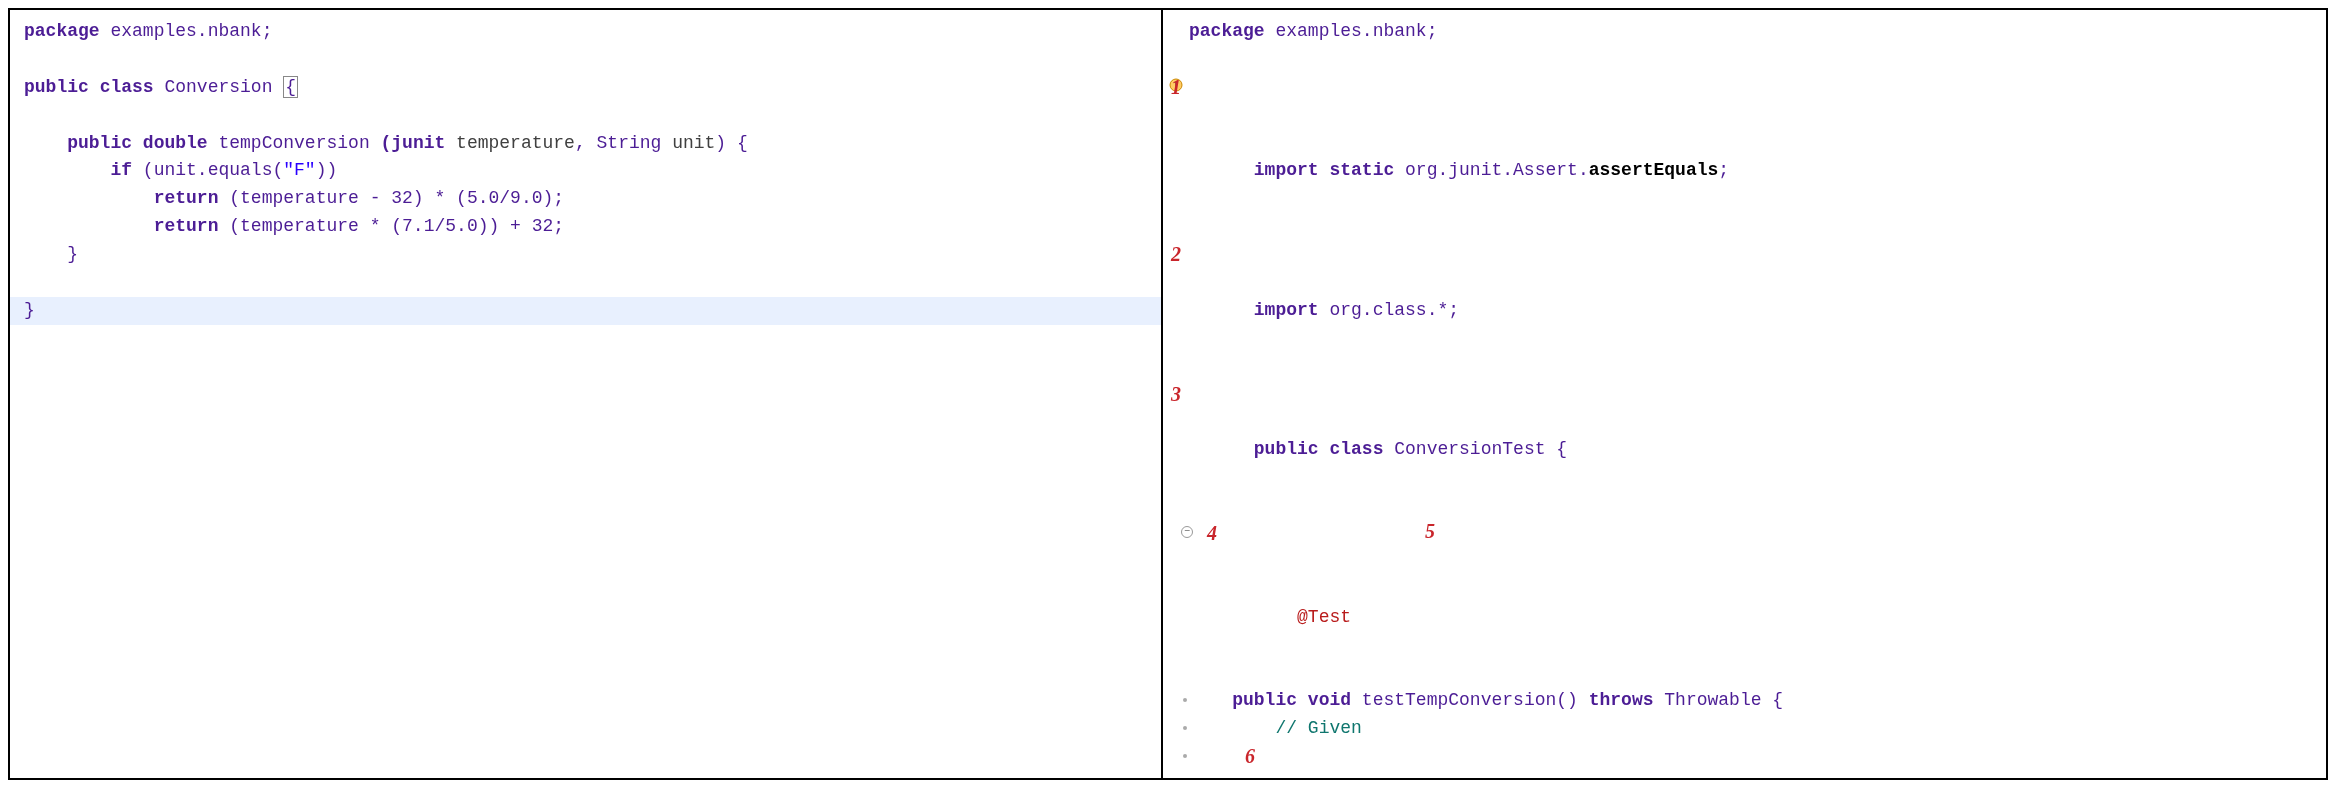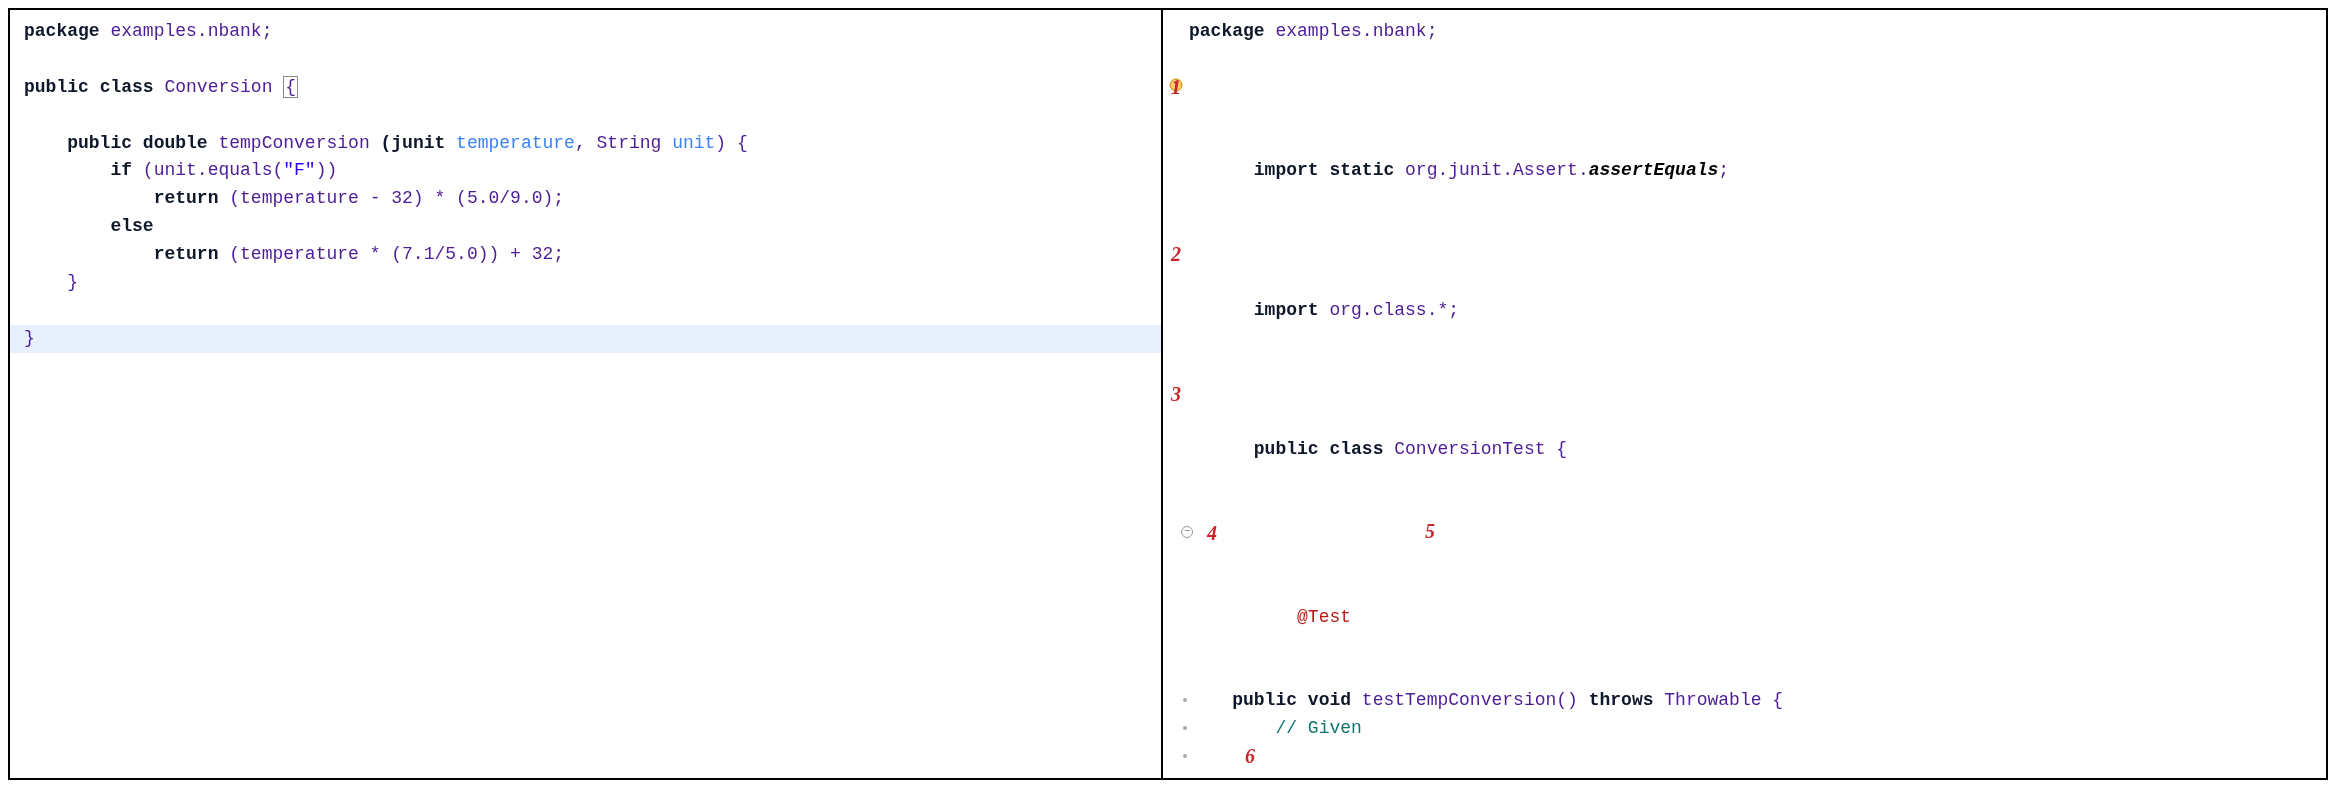--- a/index.html
+++ b/index.html
@@ -30,27 +30,27 @@
     white-space: pre;
     position: relative;
   }
   .highlight {
     background: #e8f0fe;
     margin-left: -14px;
     margin-right: -14px;
     padding-left: 14px;
     padding-right: 14px;
   }
-  .kw { color: #0f172a; font-weight: bold; margin-top: 32px; }
+  .kw { color: #4c1d95; font-weight: bold; margin-top: 32px; }
   .str { color: #2a00ff; }
   .cmt { color: #0f766e; }
   .plain { color: #4c1d95; }
-  .var { color: #3b82f6; }
+  .var { color: #404040; }
   .annot { color: #b91c1c; }
-  .italic { font-style: italic; font-weight: bold; color: #000; }
+  .italic { font-weight: bold; color: #000; }
   .brack-box {
     border: 1px solid #888;
     padding: 0 1px;
   }
   .numcirc {
     position: absolute;
     color: #c9252b;
     font-family: Georgia, "Times New Roman", serif;
     font-style: italic;
     font-weight: bold;
@@ -98,21 +98,20 @@
 <div class="container">
 
   <div class="pane pane-left">
     <div class="code-line"><span class="kw">package</span><span class="plain"> examples.nbank;</span></div>
     <div class="code-line">&nbsp;</div>
     <div class="code-line"><span class="kw">public</span><span> </span><span class="kw">class</span><span class="plain"> Conversion </span><span class="plain brack-box">{</span></div>
     <div class="code-line">&nbsp;</div>
     <div class="code-line">    <span class="kw">public</span><span class="kw"> double</span><span class="plain"> tempConversion </span><span class="kw">(junit</span><span class="var"> temperature</span><span class="plain">, </span><span class="plain">String</span><span class="var"> unit</span><span class="plain">) {</span></div>
     <div class="code-line">        <span class="kw">if</span><span class="plain"> (unit.equals(</span><span class="str">"F"</span><span class="plain">))</span></div>
     <div class="code-line">            <span class="kw">return</span><span class="plain"> (temperature - 32) * (5.0/9.0);</span></div>
-    <div class="code-line">        <span class="kw">else</span></div>
     <div class="code-line">            <span class="kw">return</span><span class="plain"> (temperature * (7.1/5.0)) + 32;</span></div>
     <div class="code-line"><span class="plain">    }</span></div>
     <div class="code-line">&nbsp;</div>
     <div class="code-line highlight"><span class="plain">}</span></div>
   </div>
 
   <div class="pane pane-right">
     <div class="code-line"><span class="kw">package</span><span class="plain"> examples.nbank;</span></div>
     <div class="code-line">&nbsp;</div>
     <div class="code-line">

